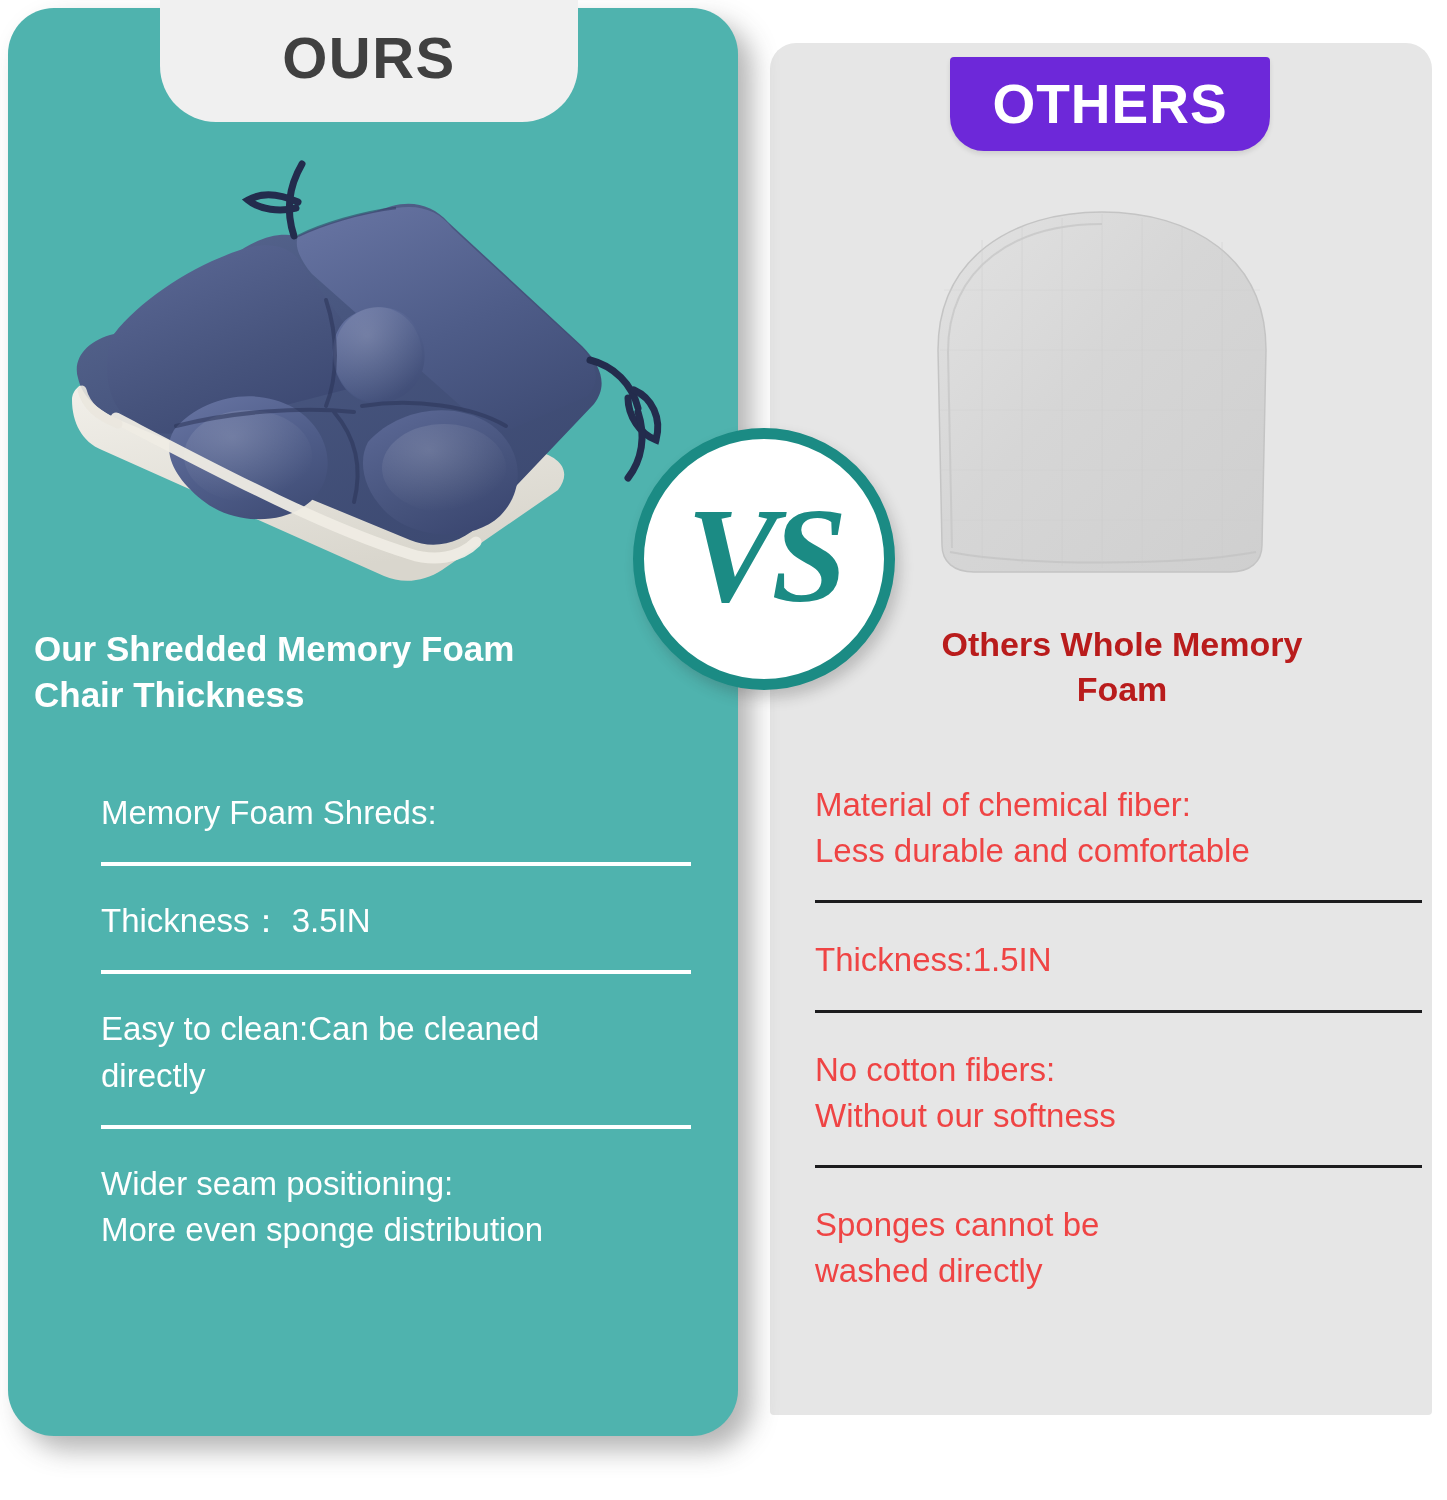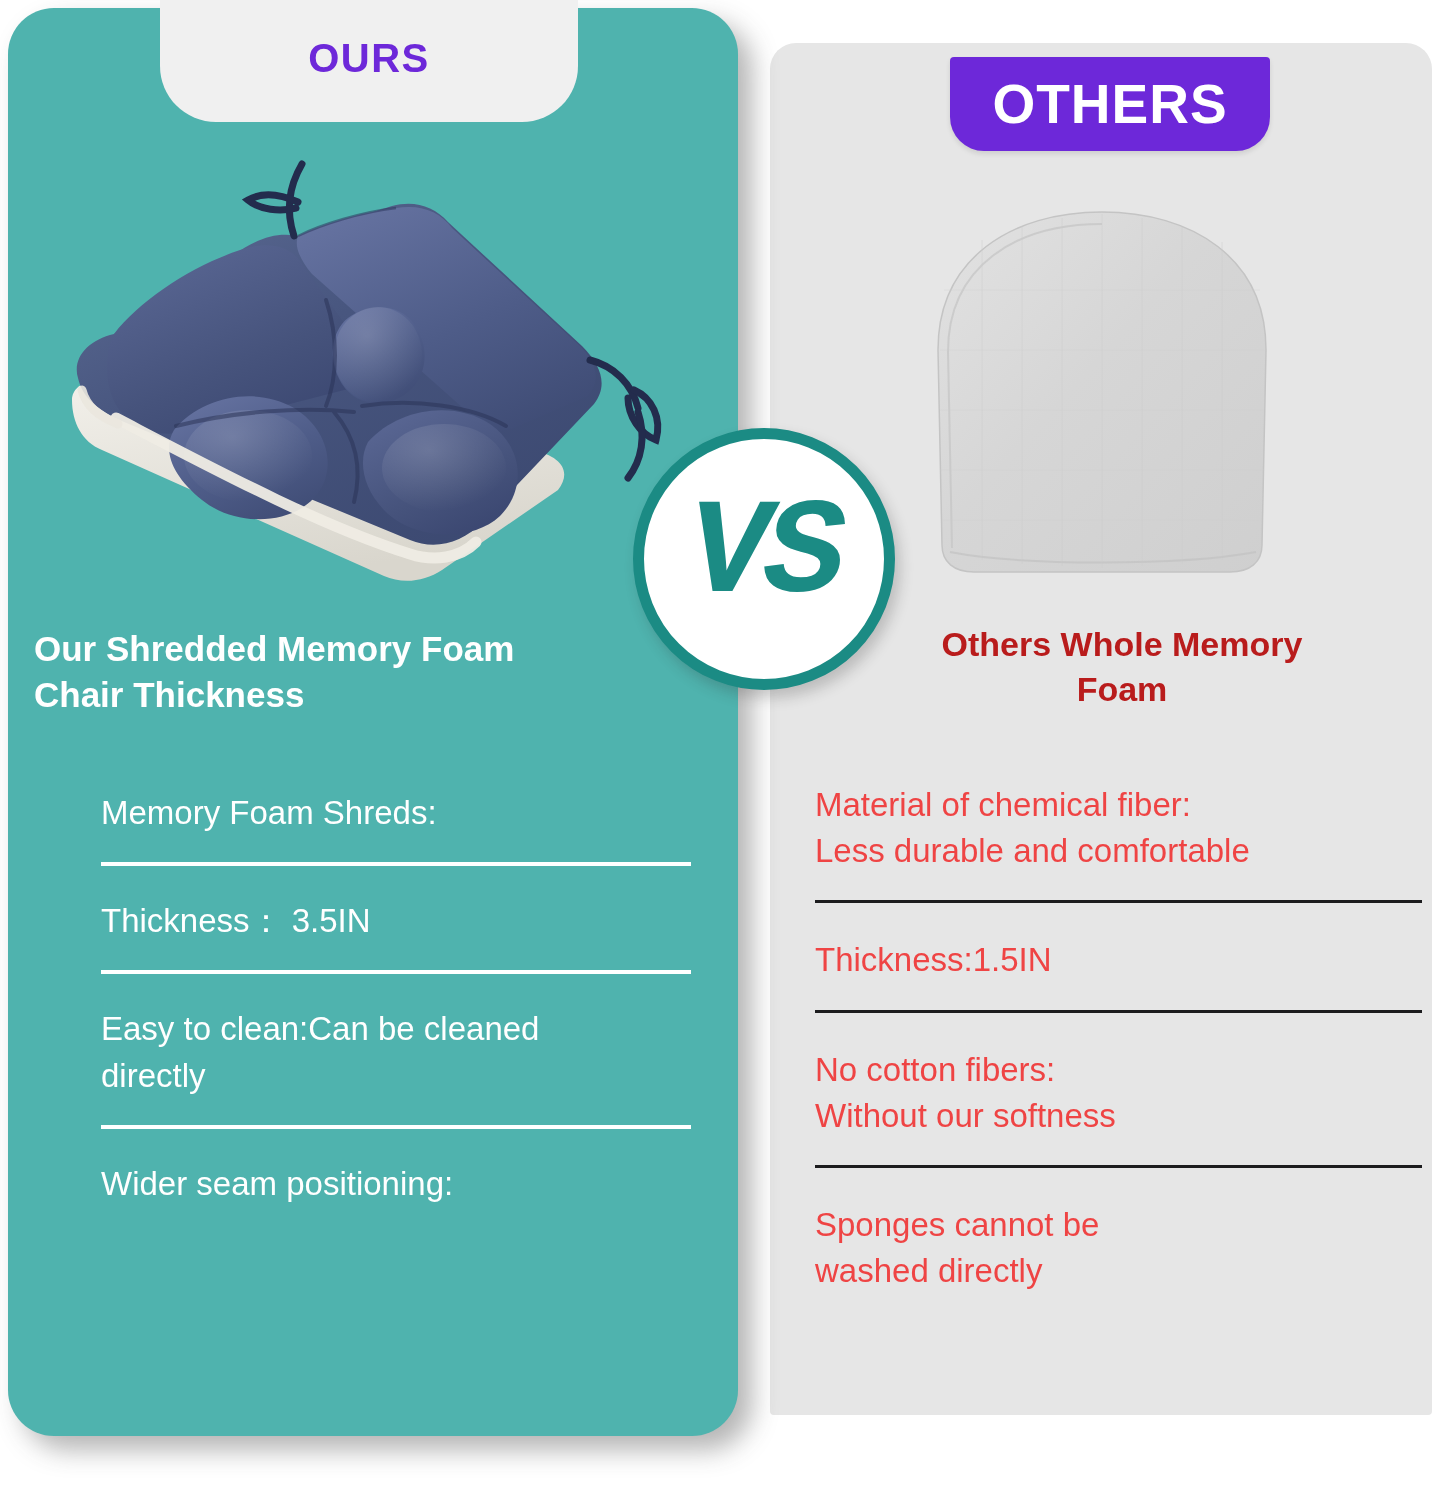--- a/index.html
+++ b/index.html
@@ -78,22 +78,22 @@
     width: 418px;
     height: 128px;
     background: #f0f0f0;
     border-radius: 6px 6px 56px 56px;
     display: flex;
     align-items: center;
     justify-content: center;
     z-index: 7;
   }
   .tab-ours-label {
-    color: #6d28d9;
-    font-size: 40px;
+    color: #404040;
+    font-size: 58px;
     font-weight: bold;
     letter-spacing: 1.5px;
     line-height: 1;
     font-family: "Liberation Sans", sans-serif;
   }
 
   
   .img-ours {
     position: absolute;
     left: 62px;
@@ -129,21 +129,21 @@
     box-shadow: 5px 8px 14px rgba(40,40,40,0.22);
   }
   .vs-text {
     color: #1b8b84;
     font-size: 136px;
     font-weight: bold;
     font-style: italic;
     line-height: 1;
     letter-spacing: -6px;
     transform: translateY(-4px);
-    font-family: Liberation Mono, monospace;
+    font-family: Liberation Serif, serif;
   }
 
   
   .title-ours {
     position: absolute;
     left: 34px;
     top: 626px;
     width: 614px;
     text-align: left;
     color: #ffffff;
@@ -420,20 +420,21 @@
     </div>
     <div class="feat-ours">
       <span class="feat-line">Thickness：  3.5IN</span>
     </div>
     <div class="feat-ours">
       <span class="feat-line">Easy to clean:Can be cleaned</span>
       <span class="feat-line">directly</span>
     </div>
     <div class="feat-ours last">
       <span class="feat-line">Wider seam positioning:</span>
+      <span class="feat-line">More even sponge distribution</span>
     </div>
   </div>
 
   <div class="vs-badge">
     <span class="vs-text">VS</span>
   </div>
 
 </div>
 
 </body></html>

